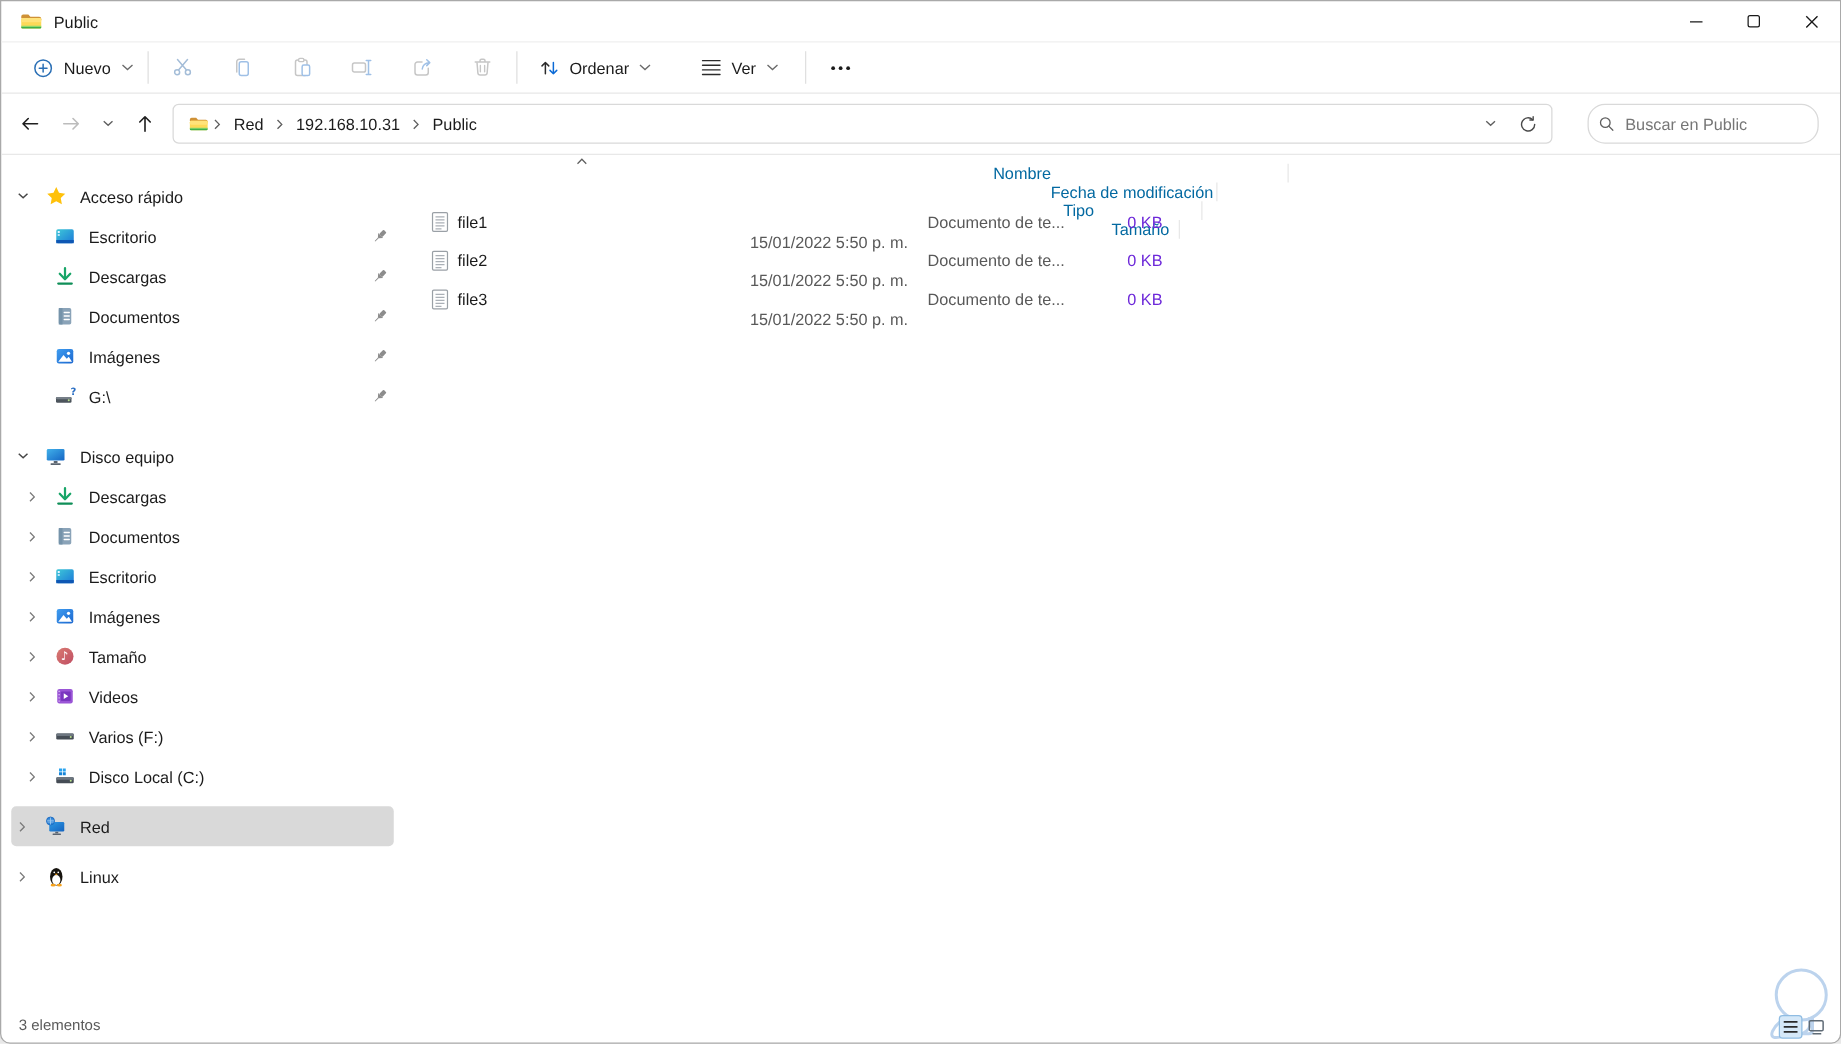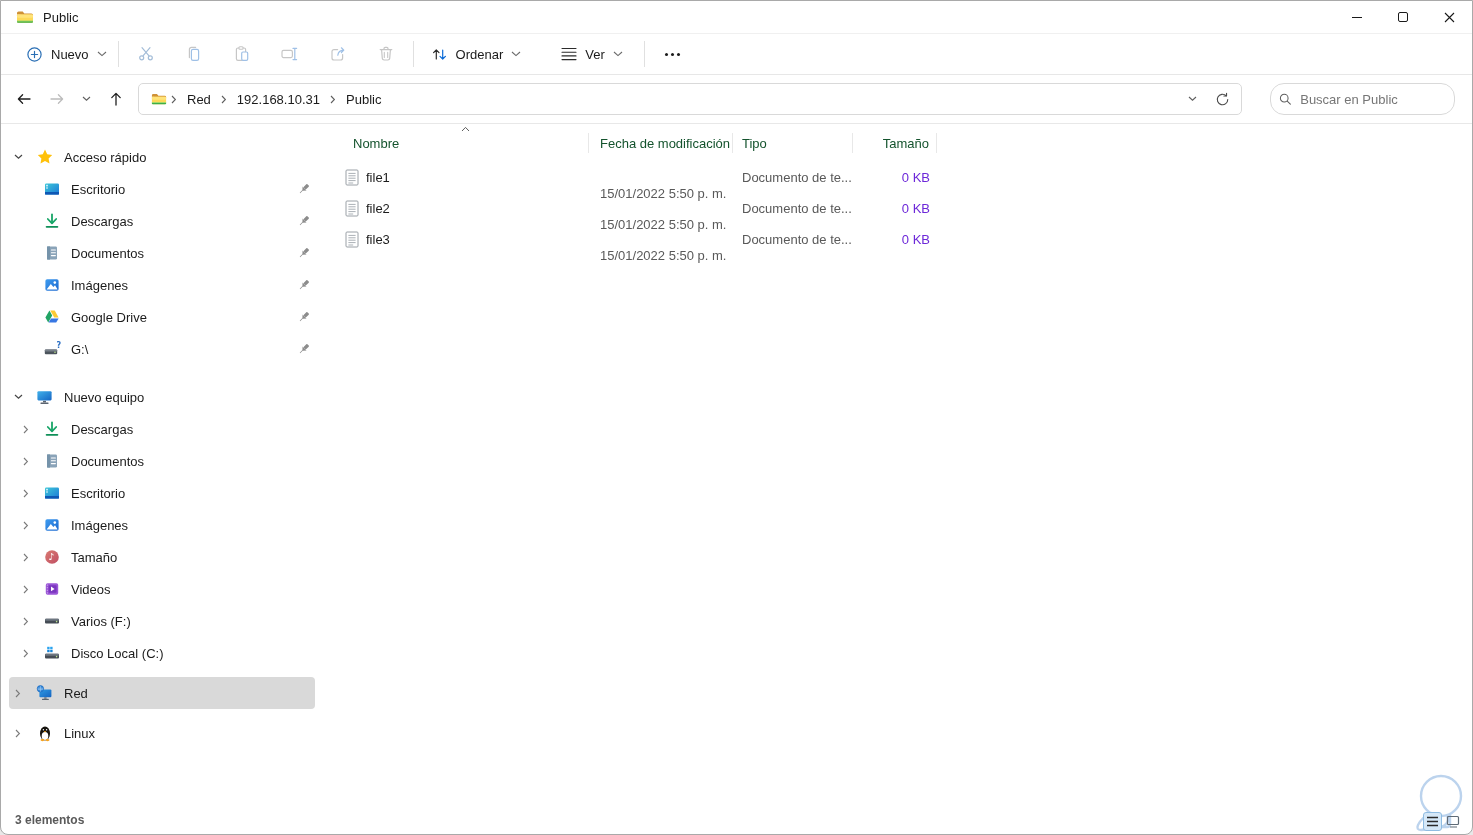--- a/index.html
+++ b/index.html
@@ -54,35 +54,35 @@
   .pchild  { padding-left: 19px; }
   .pchild .tw { width: 12px; display: inline-flex; justify-content: center; }
   .section .tw { width: 14px; display: inline-flex; justify-content: center; }
   .pin { margin-left: auto; margin-right: 12px; display: inline-flex; }
   .gap8 { height: 8px; }
   .sel { background: #d9d9d9; border-radius: 4px; margin: 0 8px; padding-left: 2px; }
   .sic { display: inline-flex; width: 19px; justify-content: center; flex: none; }
   
   .filearea { flex: 1; position: relative; padding-left: 8px; padding-top: 7px; }
   .sort-caret { position: absolute; left: 138px; top: 2px; }
-  .fhdr { display: flex; height: 24px; align-items: center; color: #14532d; }
+  .fhdr { display: flex; height: 24px; align-items: center; color: #0369a1; flex-direction: column; }
   .fhdr .hc { height: 20px; display: flex; align-items: center; border-right: 1px solid #e8e8e8; }
   .hc-name { width: 258px; padding-left: 22px; }
   .hc-date { width: 144px; padding-left: 11px; }
   .hc-type { width: 120px; padding-left: 9px; }
   .hc-size { width: 84px; justify-content: flex-end; padding-right: 7px; }
   .frows { margin-top: 7px; }
   .frow { display: flex; height: 31px; align-items: center; border-radius: 4px; }
   .fc { display: flex; align-items: center; }
   .fc-name { width: 258px; padding-left: 14px; gap: 7px; }
   .fc-date { width: 144px; padding-left: 11px; color: #595959; margin-top: 32px; }
   .fc-type { width: 120px; padding-left: 9px;  color: #595959; }
   .fc-size { width: 84px; justify-content: flex-end; padding-right: 7px; color: #6d28d9; }
   
-  .statusbar { height: 28px; flex: none; display: flex; align-items: center; position: relative; font-weight: bold; }
+  .statusbar { height: 28px; flex: none; display: flex; align-items: center; position: relative; }
   .status-text { margin-left: 14px; font-size: 12px; color: #5a5a5a; }
   .view-toggles { position: absolute; right: 9px; bottom: 3px; display: flex; gap: 2px; }
   .vt { width: 19px; height: 19px; display: flex; align-items: center; justify-content: center; border-radius: 3px; border: 1px solid transparent; background: transparent; }
   .vt.active { background: #d5e8f8; border-color: #8fbce2; }
   .bulb-mark { position: absolute; right: 2px; bottom: -4px; pointer-events: none; }
   svg { display: block; }
 </style>
 </head>
 <body>
 
@@ -386,39 +386,20 @@
             <svg width="14" height="14" viewBox="0 0 18 18">
               <g fill="#8c8c8c" transform="rotate(45 9 9)">
                 <rect x="6.8" y="1.6" width="4.4" height="6.4" rx="1"></rect>
                 <polygon points="5.4,8 12.6,8 9.6,11.4 8.4,11.4"></polygon>
                 <rect x="8.55" y="11" width=".9" height="5.4" rx=".45"></rect>
               </g>
             </svg>
           </span>
       </div>
 
-      <div class="side-row qchild">
-        <span class="sic">
-            <svg width="18" height="18" viewBox="0 0 18 18">
-              <polygon points="6.4,2.6 9.2,7.6 5.2,14.4 2.4,9.6" fill="#21a464"></polygon>
-              <polygon points="7.3,2.6 11.7,2.6 15.6,9.6 11.2,9.6" fill="#fcc934"></polygon>
-              <polygon points="5.6,14.4 8,10.4 15.6,10.4 13.2,14.4" fill="#3777e3"></polygon>
-            </svg>
-          </span>
-        <span class="slabel">Google Drive</span>
-        <span class="pin">
-            <svg width="14" height="14" viewBox="0 0 18 18">
-              <g fill="#8c8c8c" transform="rotate(45 9 9)">
-                <rect x="6.8" y="1.6" width="4.4" height="6.4" rx="1"></rect>
-                <polygon points="5.4,8 12.6,8 9.6,11.4 8.4,11.4"></polygon>
-                <rect x="8.55" y="11" width=".9" height="5.4" rx=".45"></rect>
-              </g>
-            </svg>
-          </span>
-      </div>
 
       <div class="side-row qchild">
         <span class="sic">
             <svg width="18" height="18" viewBox="0 0 18 18">
               <rect x="1.8" y="9.6" width="12.4" height="4.6" rx="1" fill="#4c545c"></rect>
               <rect x="1.8" y="9.6" width="12.4" height="1.8" rx="1" fill="#767f88"></rect>
               <circle cx="12" cy="12.2" r=".8" fill="#b9e08c"></circle>
               <text x="13.4" y="8.4" font-size="8" font-family="DejaVu Sans, sans-serif" fill="#2b6fc4" font-weight="bold">?</text>
             </svg>
           </span>
@@ -449,21 +430,21 @@
                 <linearGradient id="g3" x1="0" y1="0" x2="1" y2="1">
                   <stop offset="0" stop-color="#41b1ea"></stop>
                   <stop offset="1" stop-color="#1565c4"></stop>
                 </linearGradient>
               </defs>
               <rect x="2.4" y="3.2" width="14.2" height="9.2" rx="1.1" fill="url(#g3)"></rect>
               <rect x="8" y="12.8" width="3" height="1.6" fill="#5a6470"></rect>
               <rect x="5.4" y="14.6" width="8.2" height="1.3" rx=".6" fill="#5a6470"></rect>
             </svg>
           </span>
-        <span class="slabel">Nuevo equipo</span>
+        <span class="slabel">Disco equipo</span>
       </div>
 
       <div class="side-row pchild">
         <span class="tw">
             <svg width="6" height="9" viewBox="0 0 6 9">
               <path d="M1 1 l3.4 3.5 L1 8" fill="none" stroke="#7a7a7a" stroke-width="1.1"></path>
             </svg>
           </span>
         <span class="sic">
             <svg width="18" height="18" viewBox="0 0 18 18">

